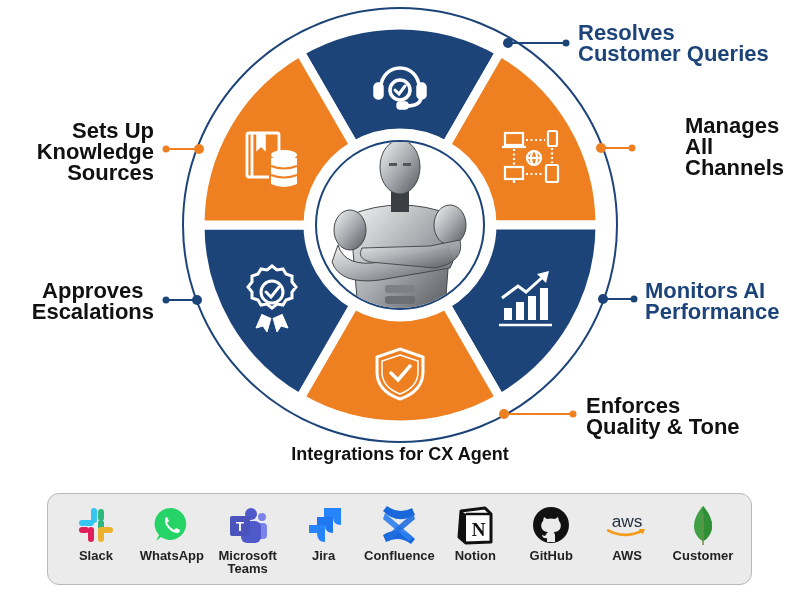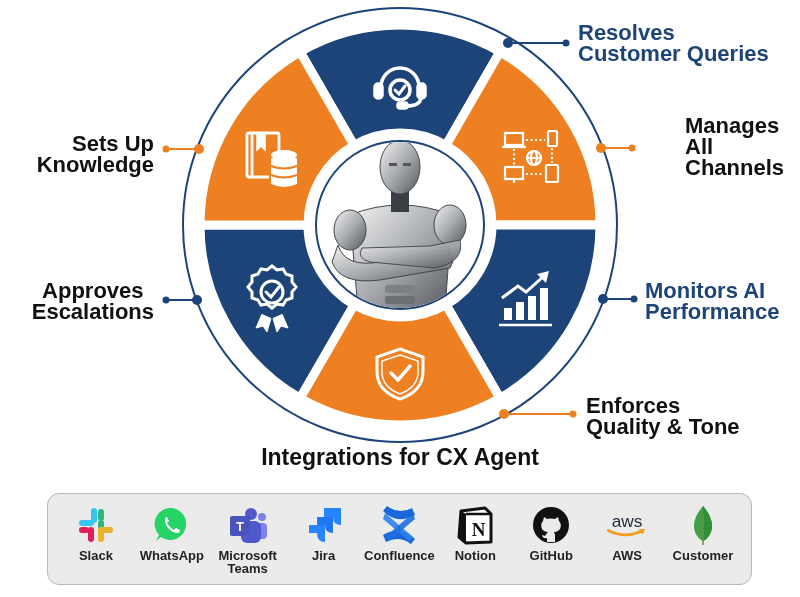--- a/index.html
+++ b/index.html
@@ -11,21 +11,21 @@
   .label {
     position: absolute; font-weight: bold; font-size: 22px; line-height: 21px;
   }
   .label span { display: block; }
   .label.right { text-align: left; }
   .label.left { text-align: right; }
   .navy { color: #1d4479; }
   .dark { color: #111111; }
   .title {
     position: absolute; left: 0; width: 800px; top: 444px; text-align: center;
-    font-weight: bold; font-size: 23px; color: #111;
+    font-weight: bold; font-size: 18px; color: #111;
   }
   .integrations {
     position: absolute; left: 47px; top: 493px; width: 705px; height: 92px;
     background: #ebebeb; border: 1.5px solid #b9b9b9; border-radius: 12px; box-sizing: border-box;
     display: flex; justify-content: space-around; align-items: flex-start; padding: 10px 10px 0 10px;
   }
   .integ {
     width: 72px; display: flex; flex-direction: column; align-items: center;
   }
   .integ .logo { width: 44px; height: 42px; display: flex; align-items: center; justify-content: center; }
@@ -195,23 +195,24 @@
   <span>Performance</span>
 </div>
 <div class="label right dark" style="left:586px; top:395px;">
   <span>Enforces</span>
   <span>Quality &amp; Tone</span>
 </div>
 <div class="label left dark" style="right:646px; top:280px;text-align:center;">
   <span>Approves</span>
   <span>Escalations</span>
 </div>
-<div class="label left dark" style="right:646px; top:133px;">
+<div class="label left dark" style="right:646px; top:120px;">
   <span>Sets Up</span>
   <span>Knowledge</span>
+  <span>Sources</span>
 </div>
 
 <div class="title">Integrations for CX Agent</div>
 
 <div class="integrations">
   <div class="integ">
     <div class="logo">
       <svg width="40" height="40" viewBox="0 0 40 40">
         <rect x="15" y="3" width="6" height="15" rx="3" fill="#36c5f0"></rect>
         <rect x="3" y="15" width="15" height="6" rx="3" fill="#36c5f0"></rect>

